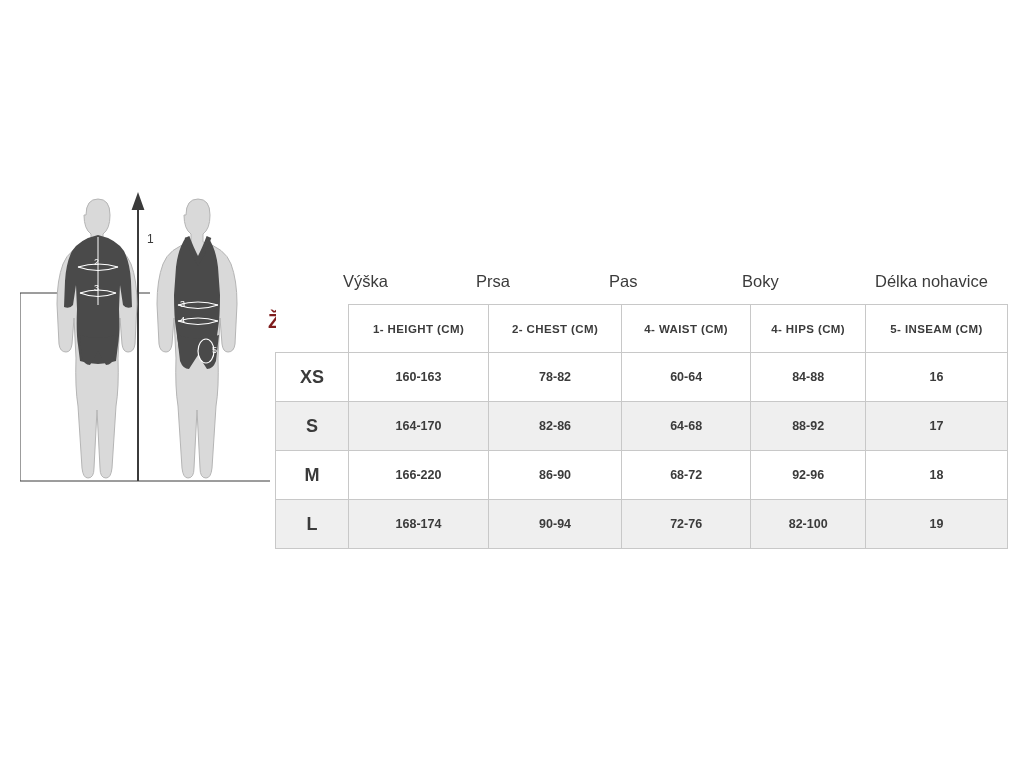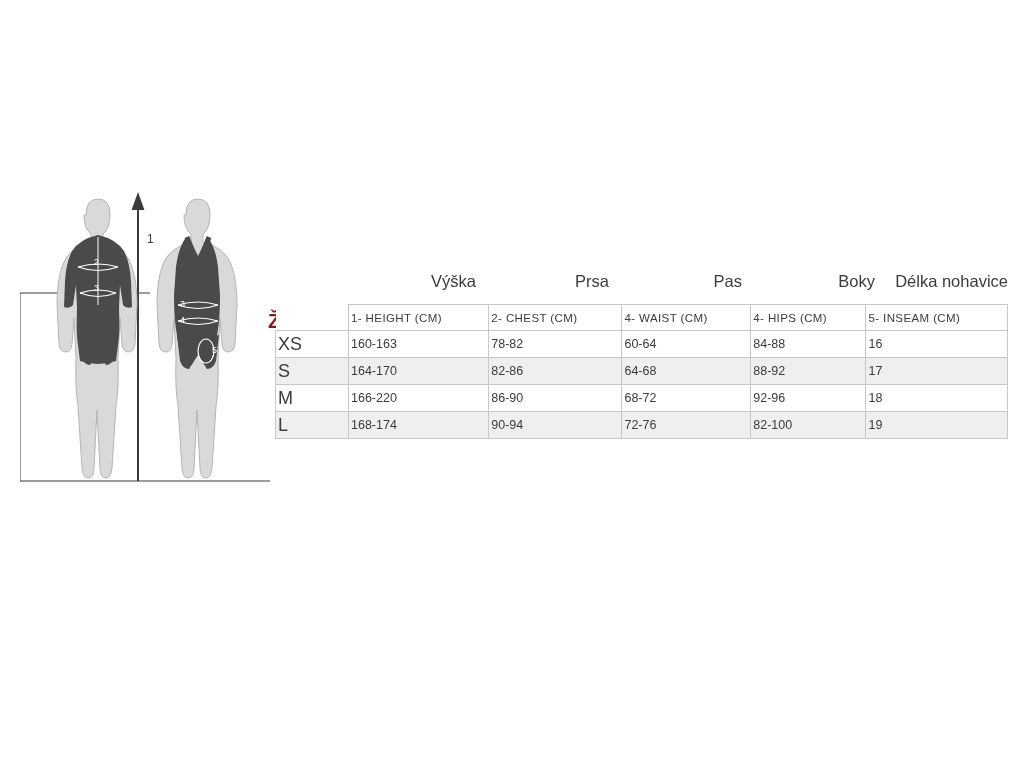--- a/index.html
+++ b/index.html
@@ -52,39 +52,39 @@
     left: 275px;
     top: 272px;
     width: 733px;
     display: flex;
     font-size: 16.5px;
     color: #3b3b3b;
   }
   #col-heads .spacer { width: 68px; flex: 0 0 68px; }
   #col-heads .ch {
     flex: 1 1 0;
-    text-align: right;
+    text-align: left;
   }
 
   
   #size-table {
     position: absolute;
     left: 275px;
     top: 304px;
     width: 733px;
     border-collapse: collapse;
     font-size: 12.5px;
     color: #3b3b3b;
   }
   #size-table td, #size-table th {
     border: 1px solid #c8c8c8;
-    text-align: left;
-    font-weight: normal;
+    text-align: center;
+    font-weight: bold;
     height: 26px;
-    padding: 0 2px;
+    padding: 11px 2px;
   }
   #size-table tr.head td {
     font-size: 11.5px;
     letter-spacing: 0.4px;
     height: 25px;
   }
   #size-table tr.head td.blank {
     border-left: none;
     border-top: none;
     border-right: 1px solid #c8c8c8;

